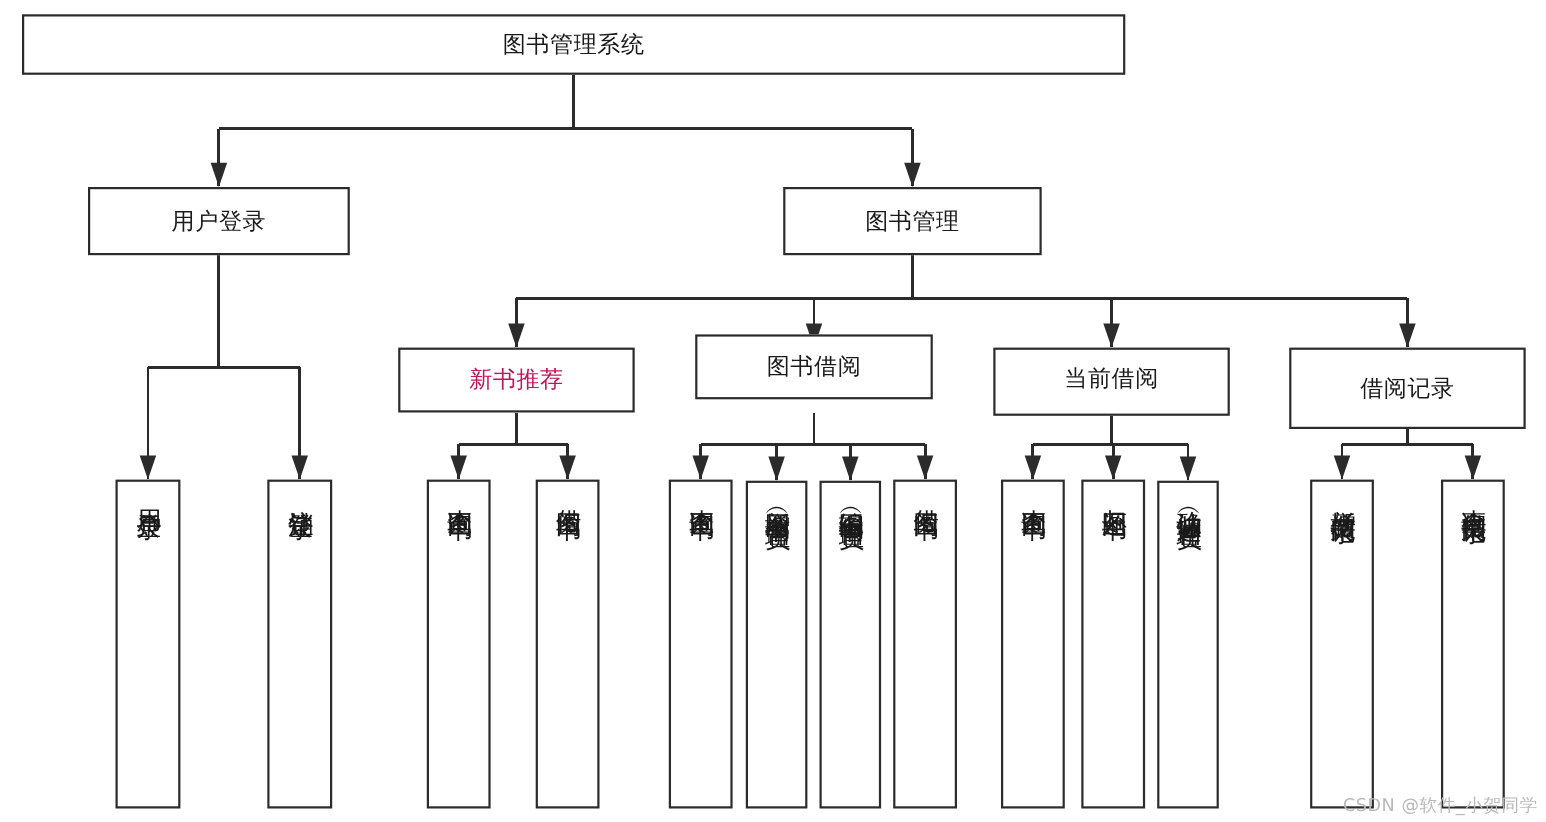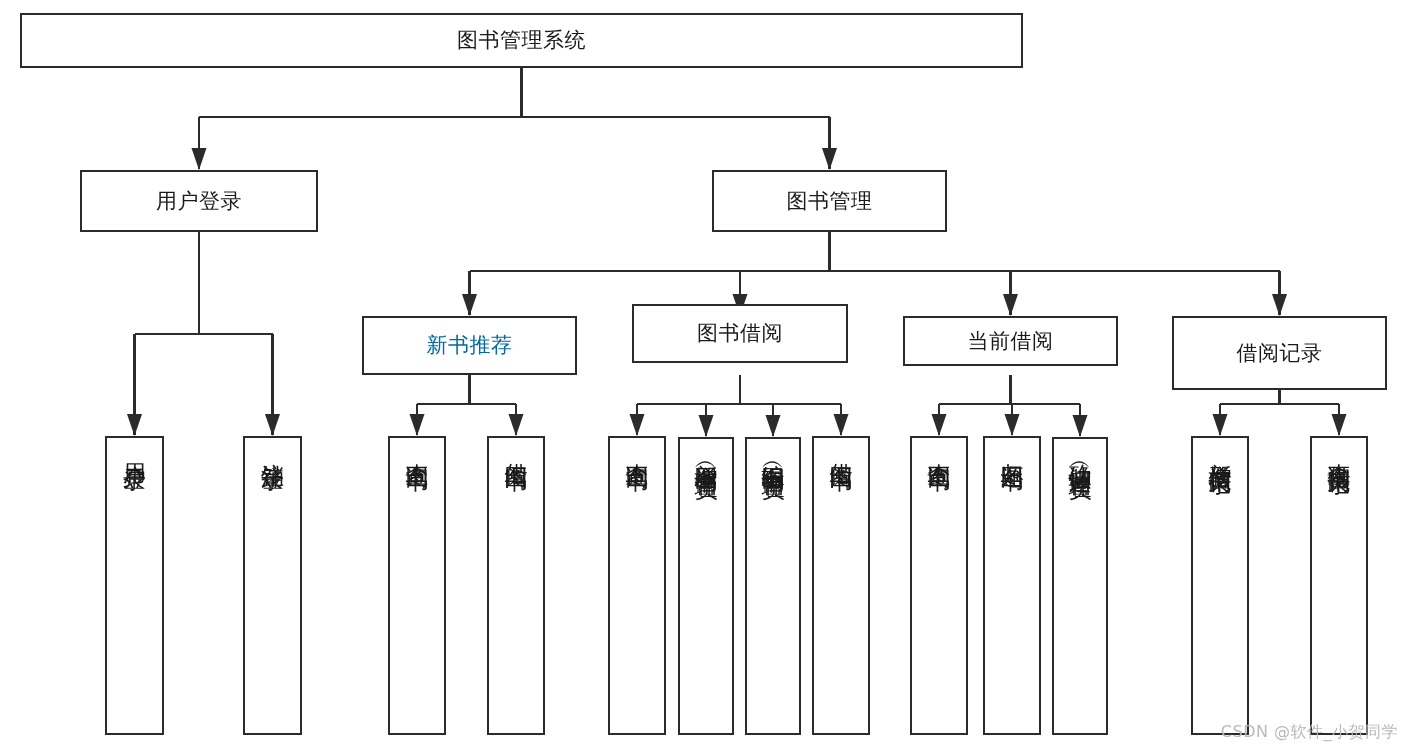--- a/index.html
+++ b/index.html
@@ -112,26 +112,26 @@
       <div class="node horizontal" style="left: 20px; top: 13px; width: 1003px; height: 55px; border-color: rgb(43, 43, 43); background: rgb(255, 255, 255);">
         <span class="node-label" style="color: rgb(26, 26, 26);">图书管理系统</span>
       </div>
       <div class="node horizontal" style="left: 80px; top: 170px; width: 238px; height: 62px; border-color: rgb(43, 43, 43); background: rgb(255, 255, 255);">
         <span class="node-label" style="color: rgb(26, 26, 26);">用户登录</span>
       </div>
       <div class="node horizontal" style="left: 712px; top: 170px; width: 235px; height: 62px; border-color: rgb(43, 43, 43); background: rgb(255, 255, 255);">
         <span class="node-label" style="color: rgb(26, 26, 26);">图书管理</span>
       </div>
       <div class="node horizontal" style="left: 362px; top: 316px; width: 215px; height: 59px; border-color: rgb(43, 43, 43); background: rgb(255, 255, 255);">
-        <span class="node-label" style="color: #0369a1;">新书推荐</span>
+        <span class="node-label" style="color: #be185d;">新书推荐</span>
       </div>
       <div class="node horizontal" style="left: 632px; top: 304px; width: 216px; height: 59px; border-color: rgb(43, 43, 43); background: rgb(255, 255, 255);">
         <span class="node-label" style="color: rgb(26, 26, 26);">图书借阅</span>
       </div>
-      <div class="node horizontal" style="left: 903px; top: 316px; width: 215px; height: 50px; border-color: rgb(43, 43, 43); background: rgb(255, 255, 255);">
+      <div class="node horizontal" style="left: 903px; top: 316px; width: 215px; height: 62px; border-color: rgb(43, 43, 43); background: rgb(255, 255, 255); font-family: Liberation Mono, monospace;">
         <span class="node-label" style="color: rgb(26, 26, 26);">当前借阅</span>
       </div>
       <div class="node horizontal" style="left: 1172px; top: 316px; width: 215px; height: 74px; border-color: rgb(43, 43, 43); background: rgb(255, 255, 255);">
         <span class="node-label" style="color: rgb(26, 26, 26);">借阅记录</span>
       </div>
       <div class="node vertical" style="left: 105px; top: 436px; width: 59px; height: 299px; border-color: rgb(43, 43, 43); background: rgb(255, 255, 255);">
         <span class="node-label" style="color: rgb(26, 26, 26);">用户登录</span>
       </div>
       <div class="node vertical" style="left: 243px; top: 436px; width: 59px; height: 299px; border-color: rgb(43, 43, 43); background: rgb(255, 255, 255);">
         <span class="node-label" style="color: rgb(26, 26, 26);">注销登录</span>

